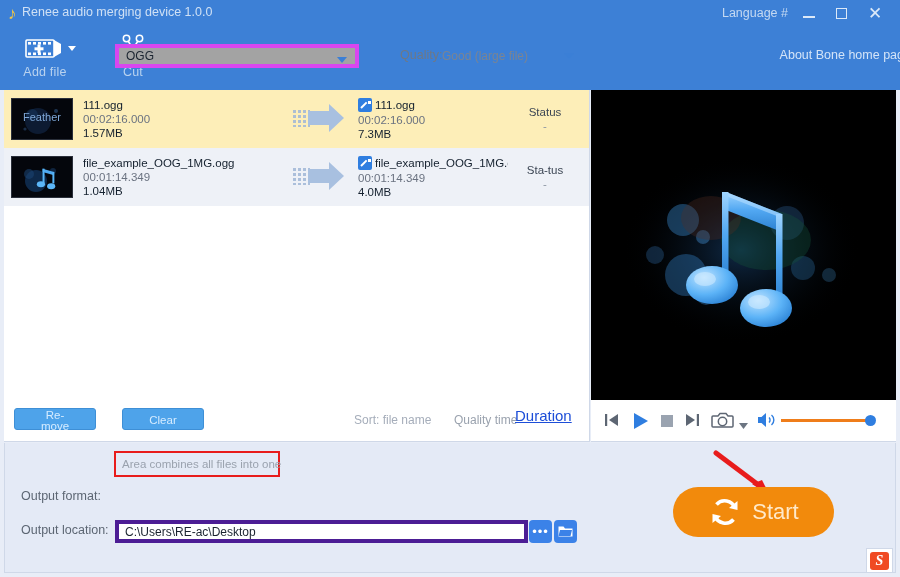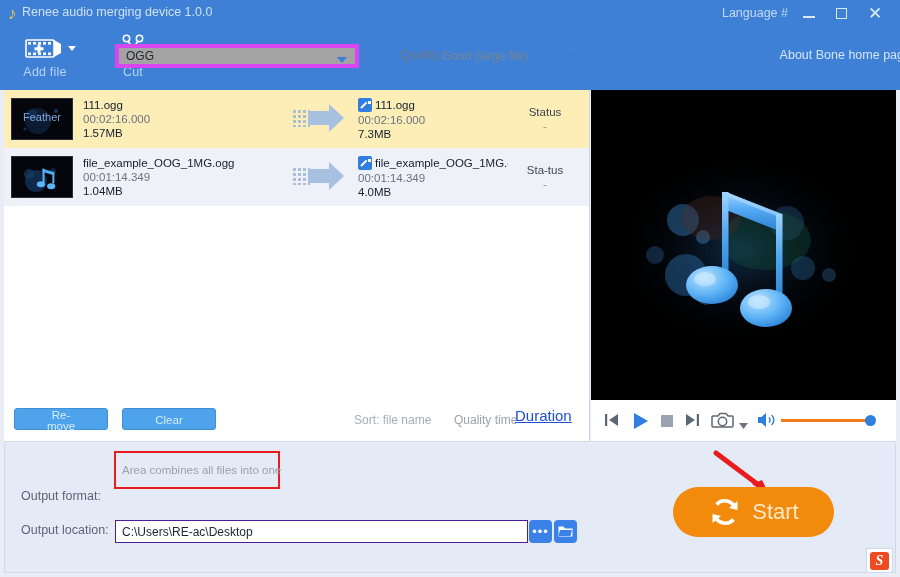--- a/index.html
+++ b/index.html
@@ -156,21 +156,21 @@
     overflow: hidden;
   }
 
   
   .listbar {
     position: absolute; left: 4px; top: 400px; width: 586px; height: 42px;
     background: #fff; border-right: 1px solid #cfd8e8;
     border-bottom: 1px solid #cfd8e8;
   }
   .btn-blue {
-    position: absolute; top: 8px; width: 94px; height: 22px;
+    position: absolute; top: 8px; width: 82px; height: 22px;
     background: #4ea3ea; border: 1px solid #3e8fd6; border-radius: 3px;
     color: #d6ecff; font-size: 11.5px; text-align: center;
     line-height: 11px; padding-top: 1px; cursor: default;
   }
   .btn-blue.remove { left: 10px; }
   .btn-blue.clear  { left: 118px; line-height: 20px; }
   .btn-blue .l1 { display: block; }
   .sortlbl {
     position: absolute; top: 13px; font-size: 12px; color: #a5adba;
     white-space: nowrap; cursor: default;
@@ -194,21 +194,21 @@
     border-radius: 50%; background: #2f7ee0;
   }
 
   
   .settings {
     position: absolute; left: 4px; top: 443px; width: 892px; height: 130px;
     background: #e4eaf6;
     border: 1px solid #cfd8e8; border-top: none;
   }
   .redbox {
-    position: absolute; left: 109px; top: 8px; width: 166px; height: 38px;
+    position: absolute; left: 109px; top: 8px; width: 166px; height: 26px;
     border: 2px solid #e81c1c;
     display: flex; align-items: center;
   }
   .redbox span {
     font-size: 11.5px; color: #9aa2ae; margin-left: 6px; white-space: nowrap;
   }
   .fldlabel {
     position: absolute; font-size: 12.5px; color: #5c6673; white-space: nowrap;
   }
   .fldlabel.fmt { left: 16px; top: 46px; }
@@ -234,21 +234,21 @@
   }
   .combo.qual {
     left: 440px; top: 44px; width: 138px;
     background: transparent; border: none;
   }
   .combo.qual .val { color: #7b8492; margin-left: 2px; }
   .combo.qual .caret { right: 4px; }
 
   .pathbox {
     position: absolute; left: 115px; top: 520px; width: 413px; height: 23px;
-    background: #fff; border: 1px solid #4c1d95;
+    background: #fff; border: 4px solid #4c1d95;
     display: flex; align-items: center;
   }
   .pathbox .val { font-size: 12px; color: #1b2430; margin-left: 6px; }
   .sqbtn {
     position: absolute; top: 520px; width: 23px; height: 23px;
     background: #3b82e8; border-radius: 4px; cursor: default;
     display: flex; align-items: center; justify-content: center;
   }
   .sqbtn.dots3 { left: 529px; color: #fff; font-size: 13px; letter-spacing: 1px; }
   .sqbtn.folder { left: 554px; }

